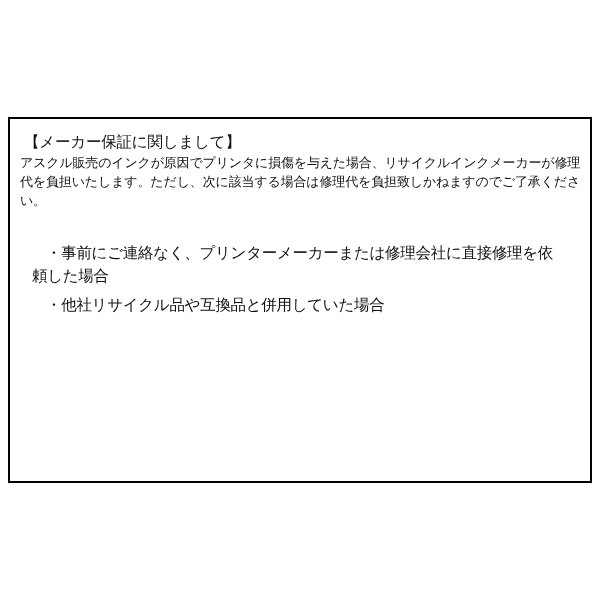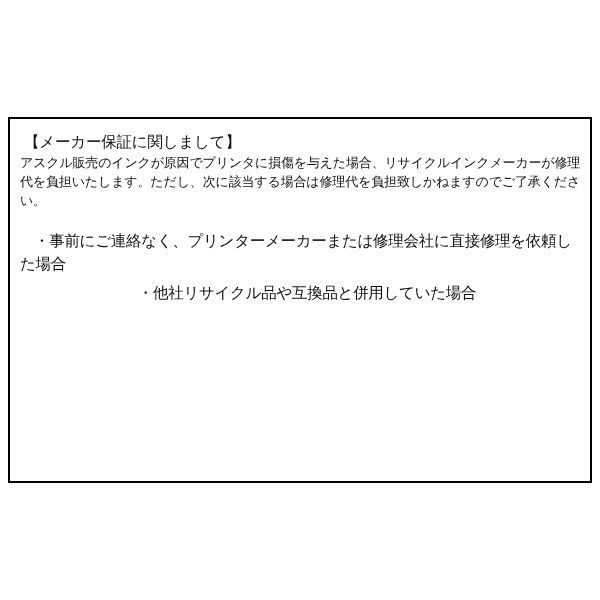--- a/index.html
+++ b/index.html
@@ -42,36 +42,35 @@
     font-size: 13px;
     line-height: 1.46;
     color: #101010;
     letter-spacing: -0.3px;
     margin: 0;
     text-align: justify;
     text-justify: inter-character;
   }
   .bullet-list {
     list-style: none;
-    margin: 0;
+    margin: 12px;
     padding: 0;
     font-family: Liberation Serif, serif;
   }
   .bullet-list li {
     font-size: 15.5px;
     line-height: 1.46;
     color: #101010;
     letter-spacing: -0.3px;
     margin: 0 0 7px 0;
     padding-left: 0;
     text-indent: 0;
   }
   .bullet-list li:last-child {
     margin-bottom: 0;
-    text-align: center;
   }
   .gap-before-list {
     height: 19px;
   }
   .li-wrap {
     padding-left: 14px;
     text-indent: -14px;
   }
 </style>
 </head>

